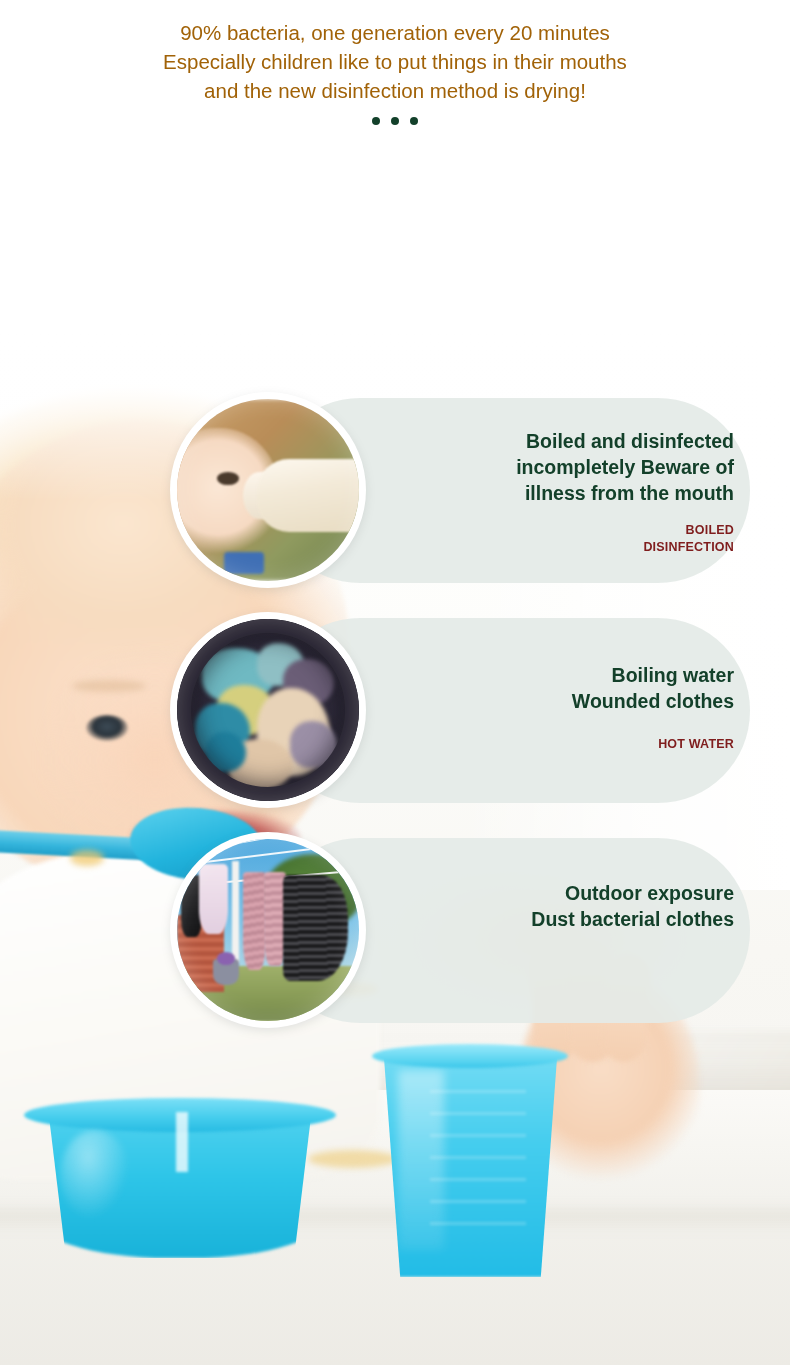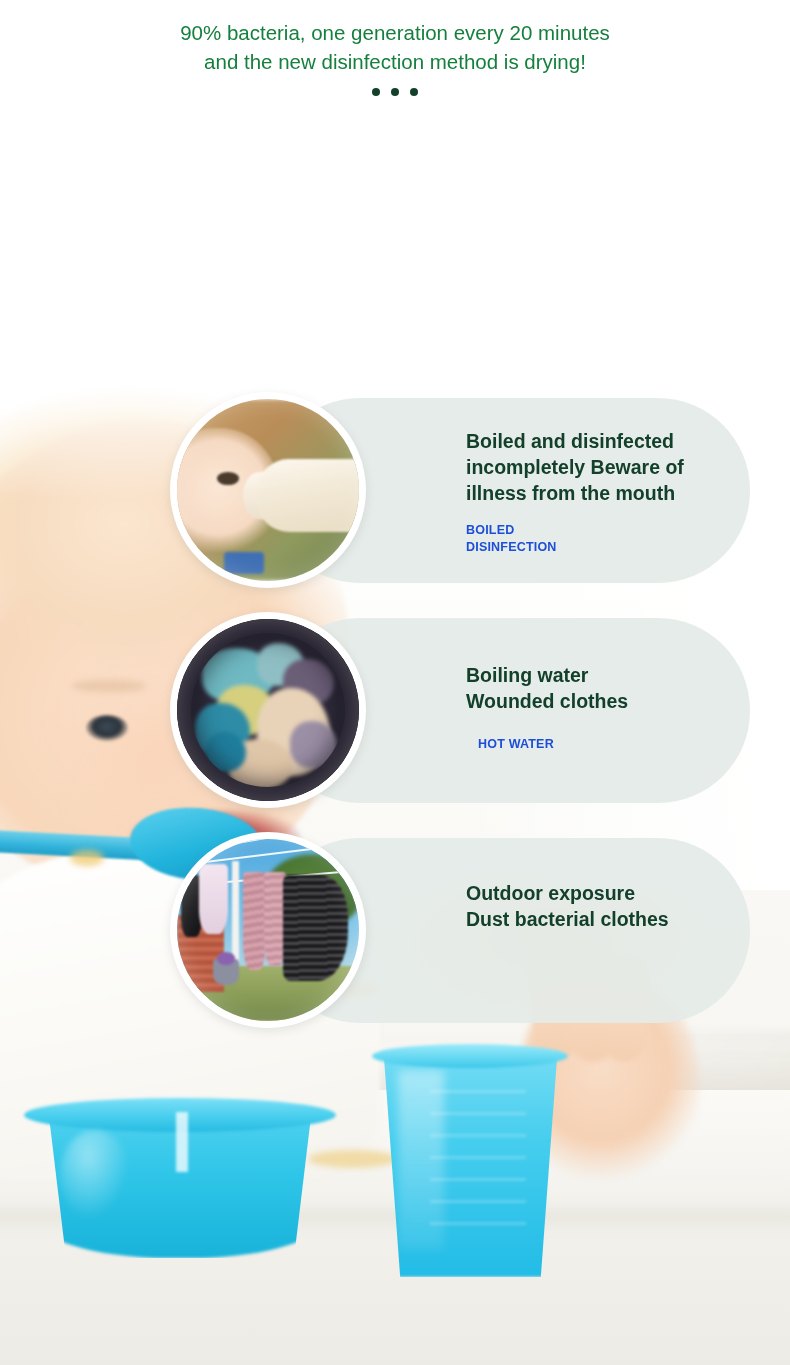--- a/index.html
+++ b/index.html
@@ -221,21 +221,21 @@
     font-weight:700;
     line-height:1.12;
     letter-spacing:-0.5px;
     color:#0d4129;
   }
   .subtitle {
     margin-top:18px;
     font-size:20.5px;
     font-weight:400;
     line-height:1.42;
-    color:#15803d;
+    color:#a16207;
   }
   .dots {
     margin-top:12px;
     display:flex; justify-content:center; gap:11px;
   }
   .dots i {
     display:block; width:8px; height:8px; border-radius:50%;
     background:#13402b;
   }
 
@@ -245,20 +245,21 @@
     z-index:6;
   }
   .card {
     position:relative;
     width:482px;
     margin-left:268px;
     height:185px;
     background:rgba(228,234,231,.92);
     border-radius:92px;
     margin-bottom:35px;
+    text-align:right;
   }
   .card-thumb {
     position:absolute;
     left:-98px; top:-6px;
     width:196px; height:196px;
     border-radius:50%;
     background:#ffffff;
     padding:7px;
     box-shadow:0 3px 10px rgba(120,130,125,.18);
   }
@@ -278,21 +279,21 @@
     font-weight:700;
     line-height:1.34;
     color:#13402a;
   }
   .card-tag {
     margin-top:16px;
     font-size:12.5px;
     font-weight:700;
     letter-spacing:0.2px;
     line-height:1.36;
-    color:#1d4ed8;
+    color:#7f1d1d;
     white-space:pre-line;
   }
   .card:nth-child(2) .card-body { top:44px; }
   .card:nth-child(2) .card-tag { margin-top:22px;padding-left:12px; }
   .card:nth-child(3) .card-body { top:42px; }
   .card:nth-child(3) .card-tag { margin-top:24px; padding-left:5px; }
 
   
   .t1-bg { position:absolute; inset:0;
     background:linear-gradient(135deg,#caa06a 0%, #b98d58 35%, #8f9a5f 70%, #6d7f4a 100%);
@@ -413,20 +414,21 @@
     <div class="cup-shine"></div>
     <div class="cup-rim"></div>
 
     <div class="bg-fade-top"></div>
     <div class="bg-fade-right"></div>
   </div>
 
   <div class="header">
     <div class="subtitle">
       <div>90% bacteria, one generation every 20 minutes</div>
+      <div>Especially children like to put things in their mouths</div>
       <div>and the new disinfection method is drying!</div>
     </div>
     <div class="dots">
       <i></i>
       <i></i>
       <i></i>
     </div>
   </div>
 
   <div class="cards">

